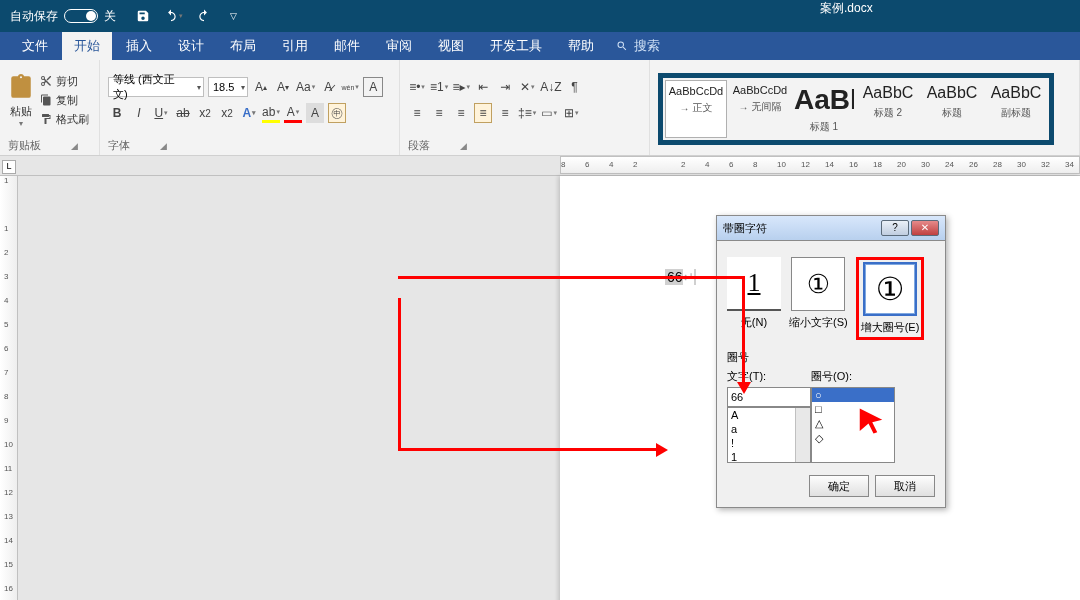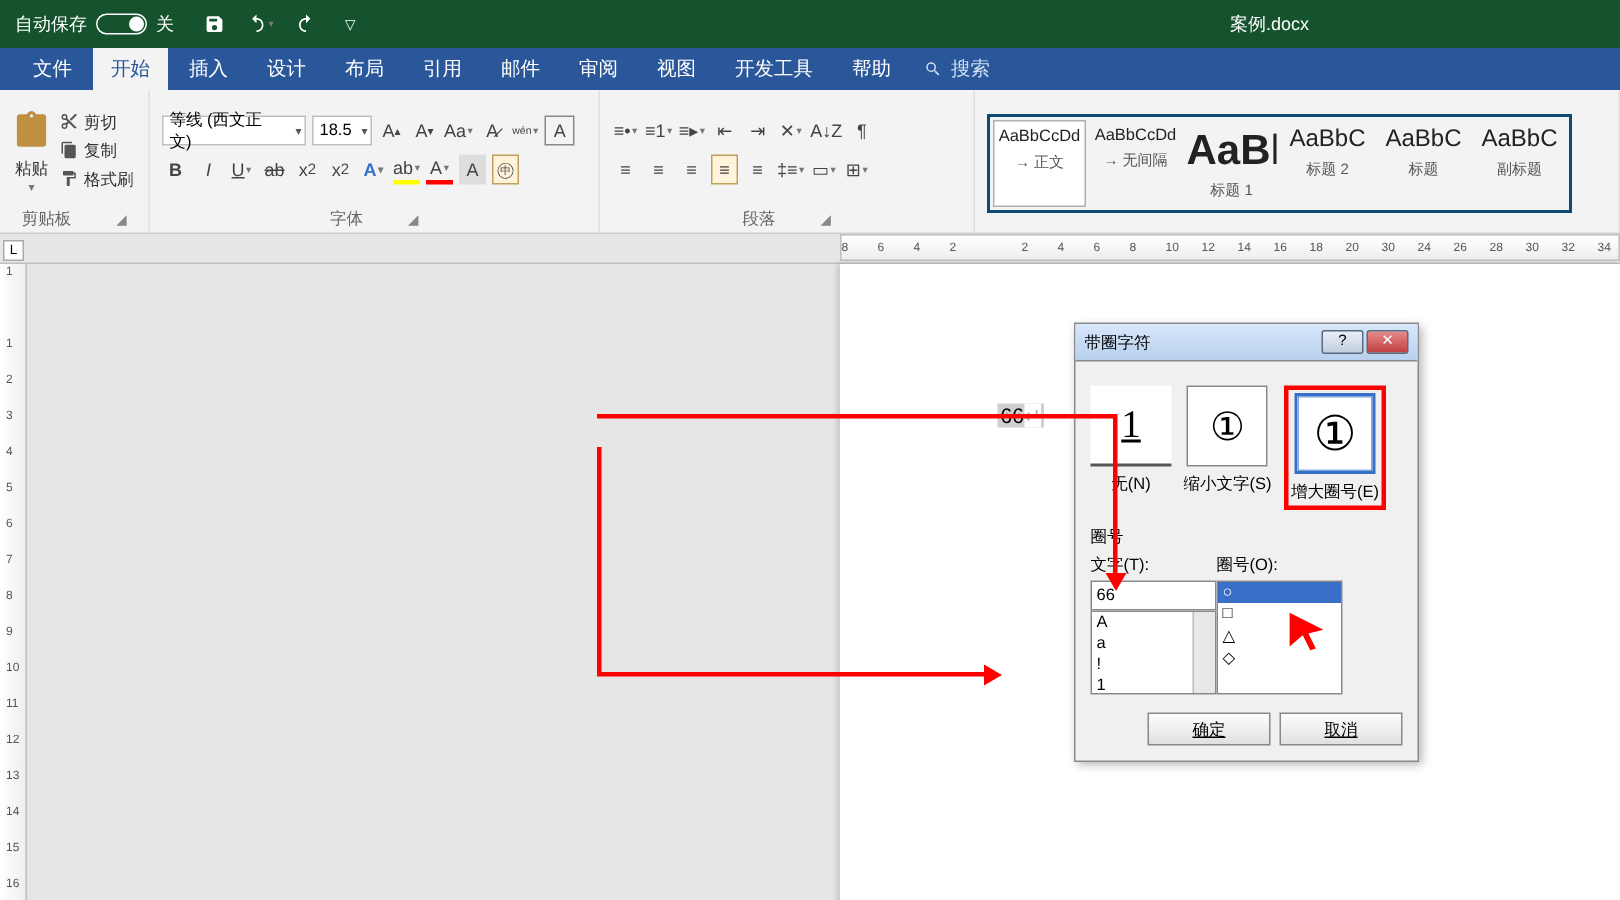--- a/index.html
+++ b/index.html
@@ -1,56 +1,56 @@
 <!DOCTYPE html>
 <html><head>
 <meta charset="utf-8">
 <style>
   * { box-sizing: border-box; margin: 0; padding: 0; font-family: "Microsoft YaHei", Arial, sans-serif; }
   body { background: #fff; width: 1080px; height: 600px; overflow: hidden; position: relative; }
 
   
-  .titlebar { height: 32px; background: #14532d; color: #fff; display: flex; align-items: center; font-size: 12px; position: relative; }
+  .titlebar { height: 32px; background: #0c4a6e; color: #fff; display: flex; font-size: 12px; position: relative; }
   .titlebar .autosave { display: flex; align-items: center; gap: 6px; padding: 0 10px; }
   .toggle { width: 34px; height: 14px; border: 1px solid #fff; border-radius: 8px; position: relative; }
   .toggle::after { content: ""; width: 10px; height: 10px; background: #fff; border-radius: 50%; position: absolute; right: 1px; top: 1px; }
   .qat { display: flex; align-items: center; gap: 12px; margin-left: 8px; }
   .qat svg { fill: #fff; }
   .titlebar .doc { position: absolute; left: 50%; transform: translateX(280px); }
 
   
   .menu { height: 28px; background: #2a579a; display: flex; align-items: center; color: #fff; font-size: 13px; padding-left: 10px; gap: 2px; }
   .menu .tab { padding: 5px 12px; cursor: pointer; }
   .menu .tab.active { background: #f3f3f3; color: #2a579a; }
   .menu .search { display: flex; align-items: center; gap: 6px; margin-left: 8px; color: #cfe0f5; }
   .menu .search svg { fill: #cfe0f5; }
 
   
   .ribbon { height: 96px; background: #f3f3f3; border-bottom: 1px solid #d0d0d0; display: flex; }
   .group { border-right: 1px solid #e0e0e0; padding: 4px 8px 2px 8px; display: flex; flex-direction: column; position: relative; flex-shrink: 0; }
-  .group-label { text-align: center; font-size: 11px; color: #666; padding: 2px 0 0 0; display: flex; justify-content: center; align-items: center; gap: 30px; }
+  .group-label { text-align: center; font-size: 11px; color: #666; padding: 2px 0 0 0; display: flex; align-items: center; gap: 30px; }
   .group-body { flex: 1; display: flex; align-items: center; gap: 6px; }
   .dlglaunch { font-size: 9px; color: #888; }
 
   
   .paste-big { text-align: center; font-size: 11px; color: #333; }
   .clip-right { display: flex; flex-direction: column; gap: 4px; font-size: 11px; color: #333; }
   .clip-right div { display: flex; align-items: center; gap: 4px; cursor: pointer; }
 
   
   .font-row { display: flex; gap: 4px; align-items: center; }
   .combo { height: 20px; border: 1px solid #bfbfbf; background: #fff; font-size: 11px; display: flex; align-items: center; padding: 0 14px 0 4px; position: relative; }
   .combo::after { content: "▾"; position: absolute; right: 2px; font-size: 8px; color: #555; }
   .ribbtn { min-width: 18px; height: 20px; font-size: 12px; color: #444; display: inline-flex; align-items: center; justify-content: center; cursor: pointer; position: relative; }
   .ribbtn.drop::after { content: "▾"; font-size: 7px; margin-left: 1px; color: #777; }
   .ribbtn.sel { border: 1px solid #c0a060; background: #fff3da; }
   .ribbtn.boxed { border: 1px solid #888; width: 20px; height: 20px; }
 
   
-  .styles { display: flex; gap: 2px; padding: 2px; border: 2px solid #0c4a6e; }
+  .styles { display: flex; gap: 2px; padding: 2px; border: 5px solid #0c4a6e; }
   .style-item { width: 62px; text-align: center; padding: 4px 1px; cursor: pointer; }
   .style-item.sel { border: 1px solid #b0b0b0; background: #fff; }
   .style-prev { font-size: 16px; color: #222; margin-bottom: 4px; white-space: nowrap; overflow: hidden; }
   .style-name { font-size: 10px; color: #555; }
 
   
   .ruler-area { height: 20px; background: #e6e6e6; border-bottom: 1px solid #c0c0c0; position: relative; }
   .page-ruler { position: absolute; left: 560px; top: 0; width: 520px; height: 18px; background: linear-gradient(to bottom, #fff, #eee); border: 1px solid #c0c0c0; font-size: 8px; color: #555; }
   .page-ruler span { position: absolute; top: 3px; }
 
@@ -79,21 +79,21 @@
   .cols2 { display: flex; gap: 0; margin-top: 4px; }
   .col label { display: block; margin-bottom: 3px; }
   .txtbox { width: 84px; height: 20px; border: 1px solid #888; background: #fff; padding: 0 3px; font-size: 11px; }
   .listbox { width: 84px; height: 56px; border: 1px solid #888; background: #fff; overflow: hidden; font-size: 11px; position: relative; }
   .listbox .row { padding: 1px 3px; }
   .listbox.scroll { padding-right: 14px; }
   .listbox.scroll::after { content: ""; position: absolute; right: 0; top: 0; bottom: 0; width: 14px; background: #e8e8e8; border-left: 1px solid #c0c0c0; }
   .listbox .arr { position: absolute; right: 2px; width: 10px; height: 10px; font-size: 8px; text-align: center; color: #444; }
   .sel-row { background: #3a6fc8; color: #fff; }
   .dlg-btns { display: flex; justify-content: flex-end; gap: 6px; margin-top: 12px; }
-  .dlg-btns button { width: 82px; height: 22px; border: 1px solid #888; background: linear-gradient(to bottom,#fdfdfd,#e0e0e0); font-size: 11px; cursor: pointer; text-decoration: underline; }
+  .dlg-btns button { width: 60px; height: 22px; border: 1px solid #888; background: linear-gradient(to bottom,#fdfdfd,#e0e0e0); font-size: 11px; cursor: pointer; }
 
   
   .ann { position: absolute; pointer-events: none; z-index: 10; }
   .red-line { background: #ff0000; position: absolute; }
   .arrowhead { width: 0; height: 0; position: absolute; }
 
   .bigred { position: absolute; width: 30px; height: 34px; z-index: 6; }
   .bigred svg { fill: #ff0000; }
 
 </style>

